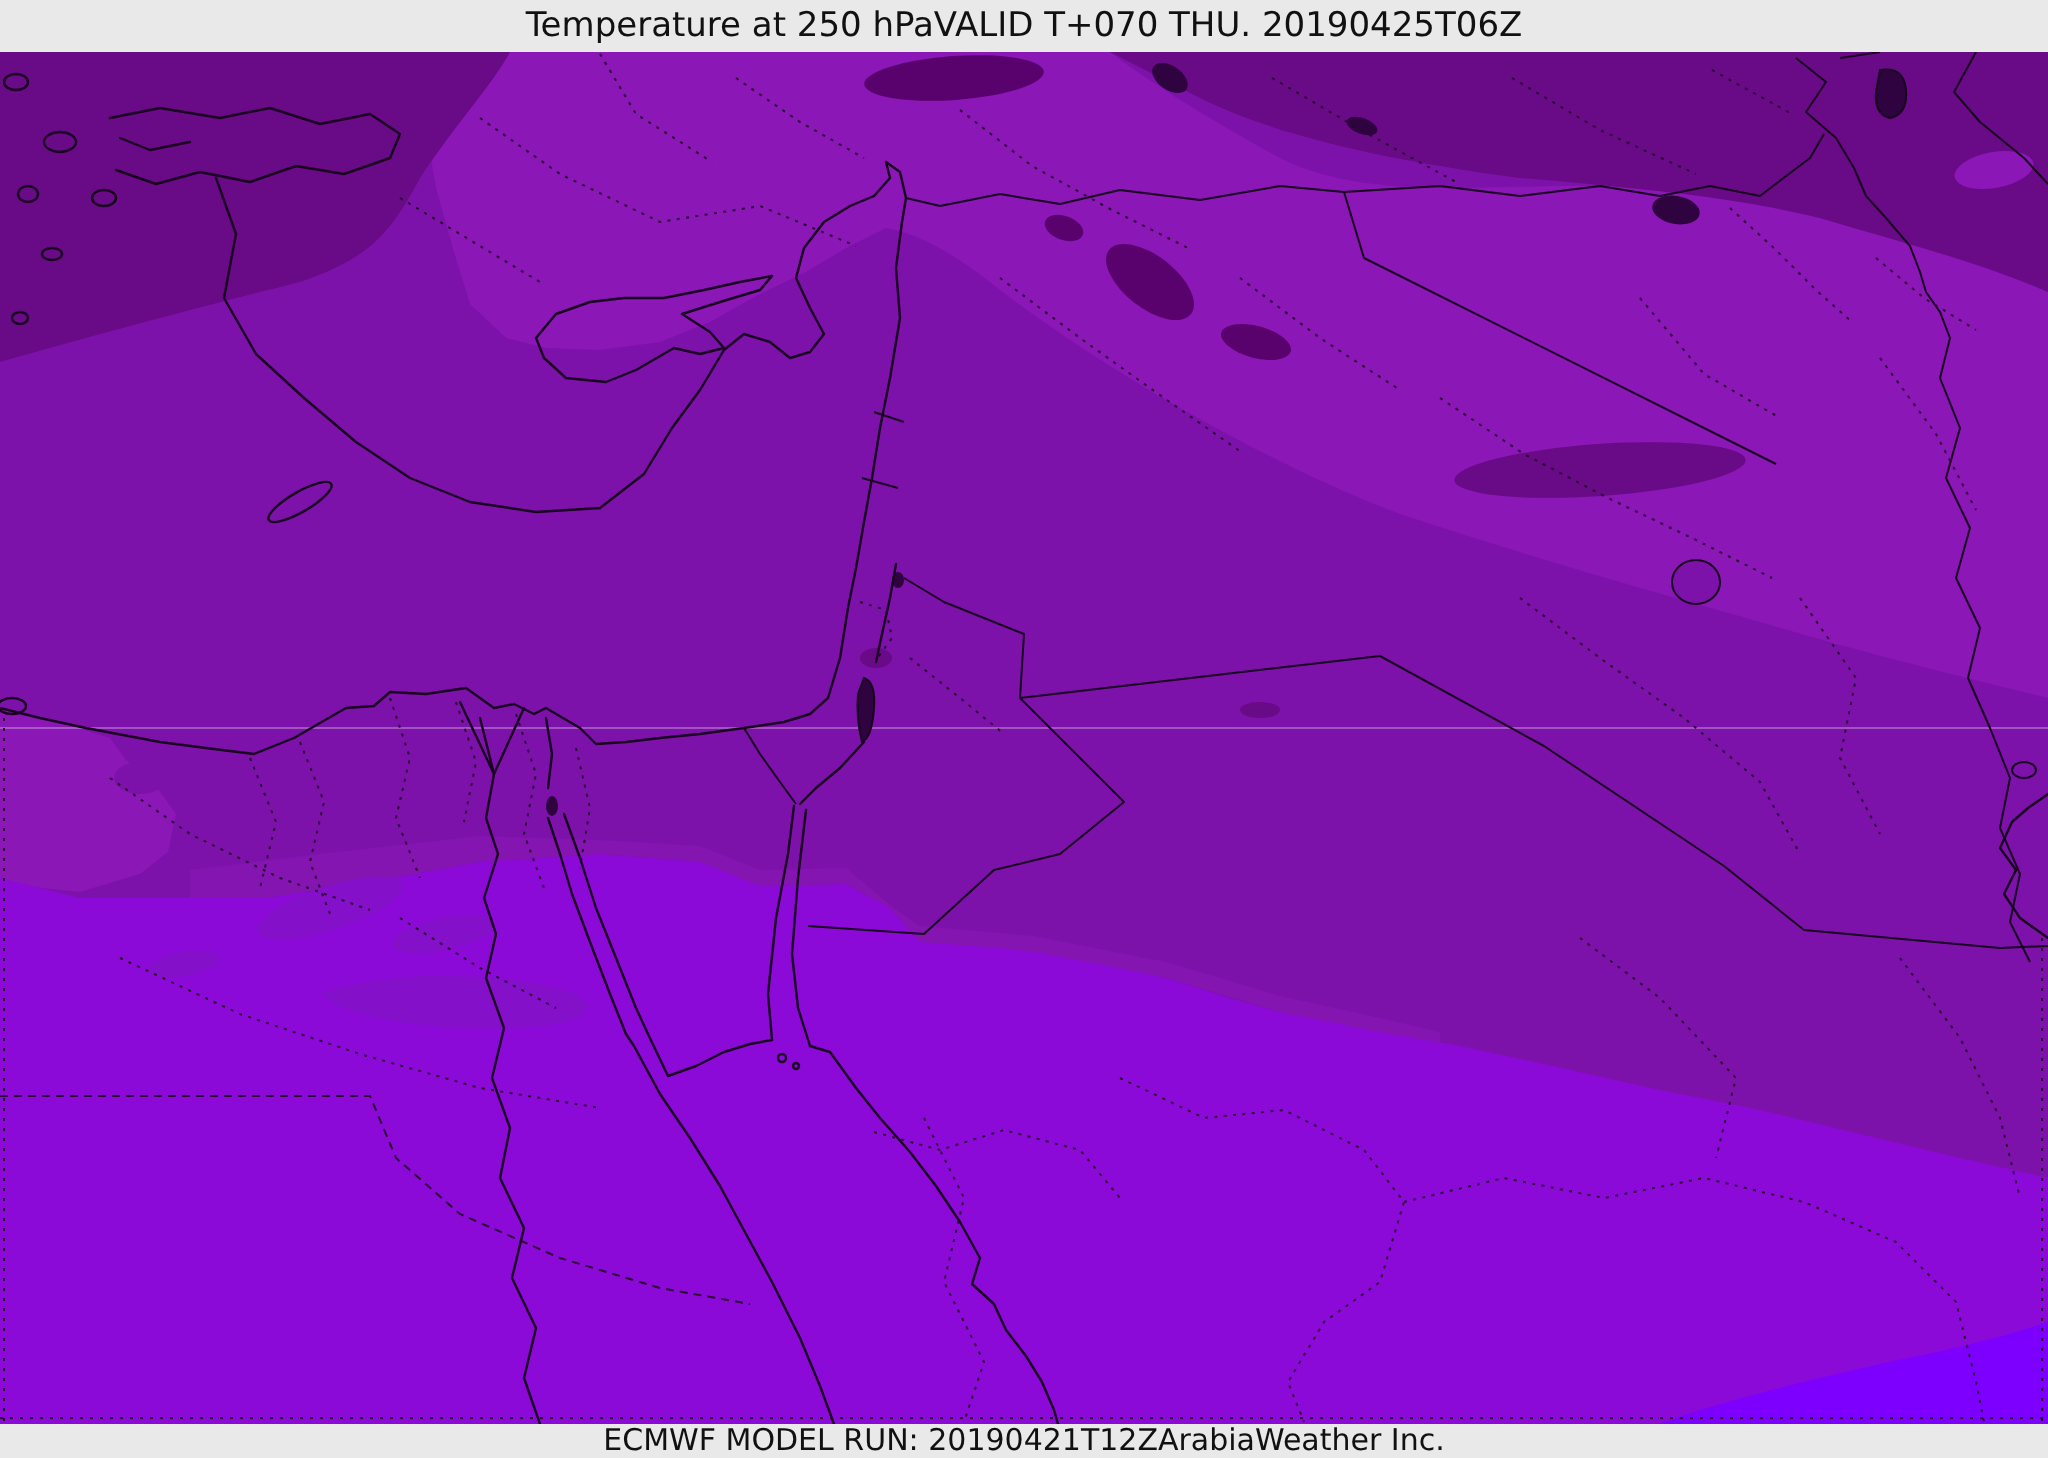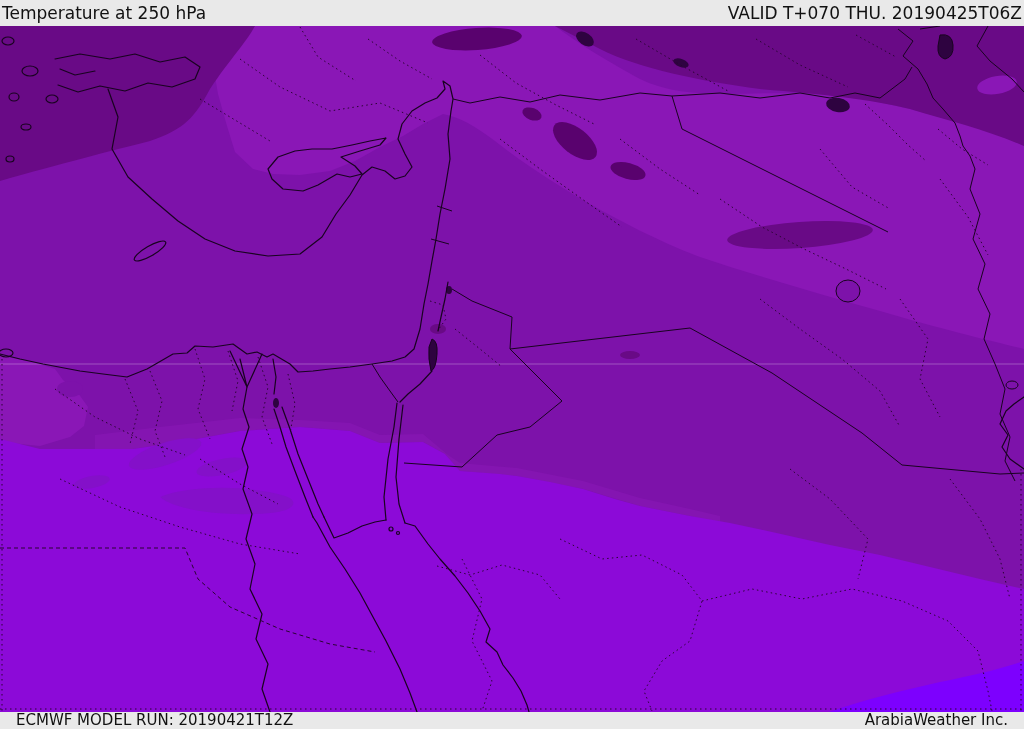--- a/index.html
+++ b/index.html
@@ -1,17 +1,17 @@
 <!DOCTYPE html>
 <html style="--c-xdark: #59026e; --c-dark: #690a86; --c-mid: #7d12aa; --c-light: #8a17b6; --c-bright: #8c0ad8; --c-brightest: #7d00fe; --c-smudge: #8410c9; --c-lake: #2e0340; --c-bar_bg: #e9e9e9; --c-bar_text: #111111;"><head>
 <meta charset="utf-8">
 <style>
   html,body{margin:0;padding:0;background:#e9e9e9;}
   body{width:1024px;height:729px;overflow:hidden;font-family:"DejaVu Sans","Liberation Sans",sans-serif;}
-  .bar{background:#e9e9e9;color:#111;display:flex;justify-content:space-between;align-items:center;box-sizing:border-box;}
+  .bar{background:#e9e9e9;color:#111;display:flex;justify-content:center;align-items:center;box-sizing:border-box;}
   .bar.top{height:26px;font-size:17px;padding:0 2px 0 2px;}
   .bar.bottom{height:17px;font-size:15px;padding:0 16px;}
   .bar span{white-space:nowrap;line-height:1;}
   #map-wrap{width:1024px;height:686px;position:relative;background:var(--c-mid,#7d12aa);}
   svg{display:block;}
   .fill-mid{fill:var(--c-mid,#7d12aa);}
   .fill-light{fill:var(--c-light,#8a17b6);}
   .fill-dark{fill:var(--c-dark,#690a86);}
   .fill-xdark{fill:var(--c-xdark,#59026e);}
   .fill-bright{fill:var(--c-bright,#8c0ad8);}

